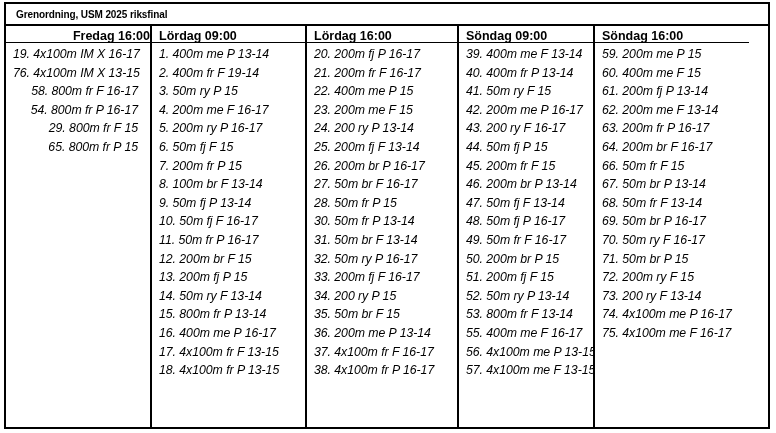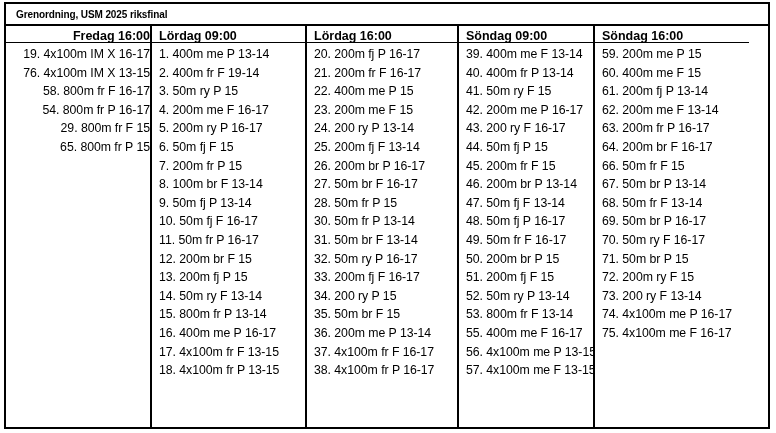--- a/index.html
+++ b/index.html
@@ -66,21 +66,22 @@
     font-size: 12.5px;
     font-weight: bold;
     padding: 4px 0 2px 7px;
     white-space: nowrap;
     border-bottom: 1px solid #000000;
     height: 17px;
     box-sizing: border-box;
     line-height: 13px;
   }
   .col-list {
-    padding: 2px 0 0 7px;
+    padding: 2px 12px 0 7px;
+    font-style: italic;
   }
   .item {
     font-size: 12.3px;
     line-height: 18.6px;
     white-space: nowrap;
     letter-spacing: -0.05px;
   }
 </style>
 </head>
 <body>

